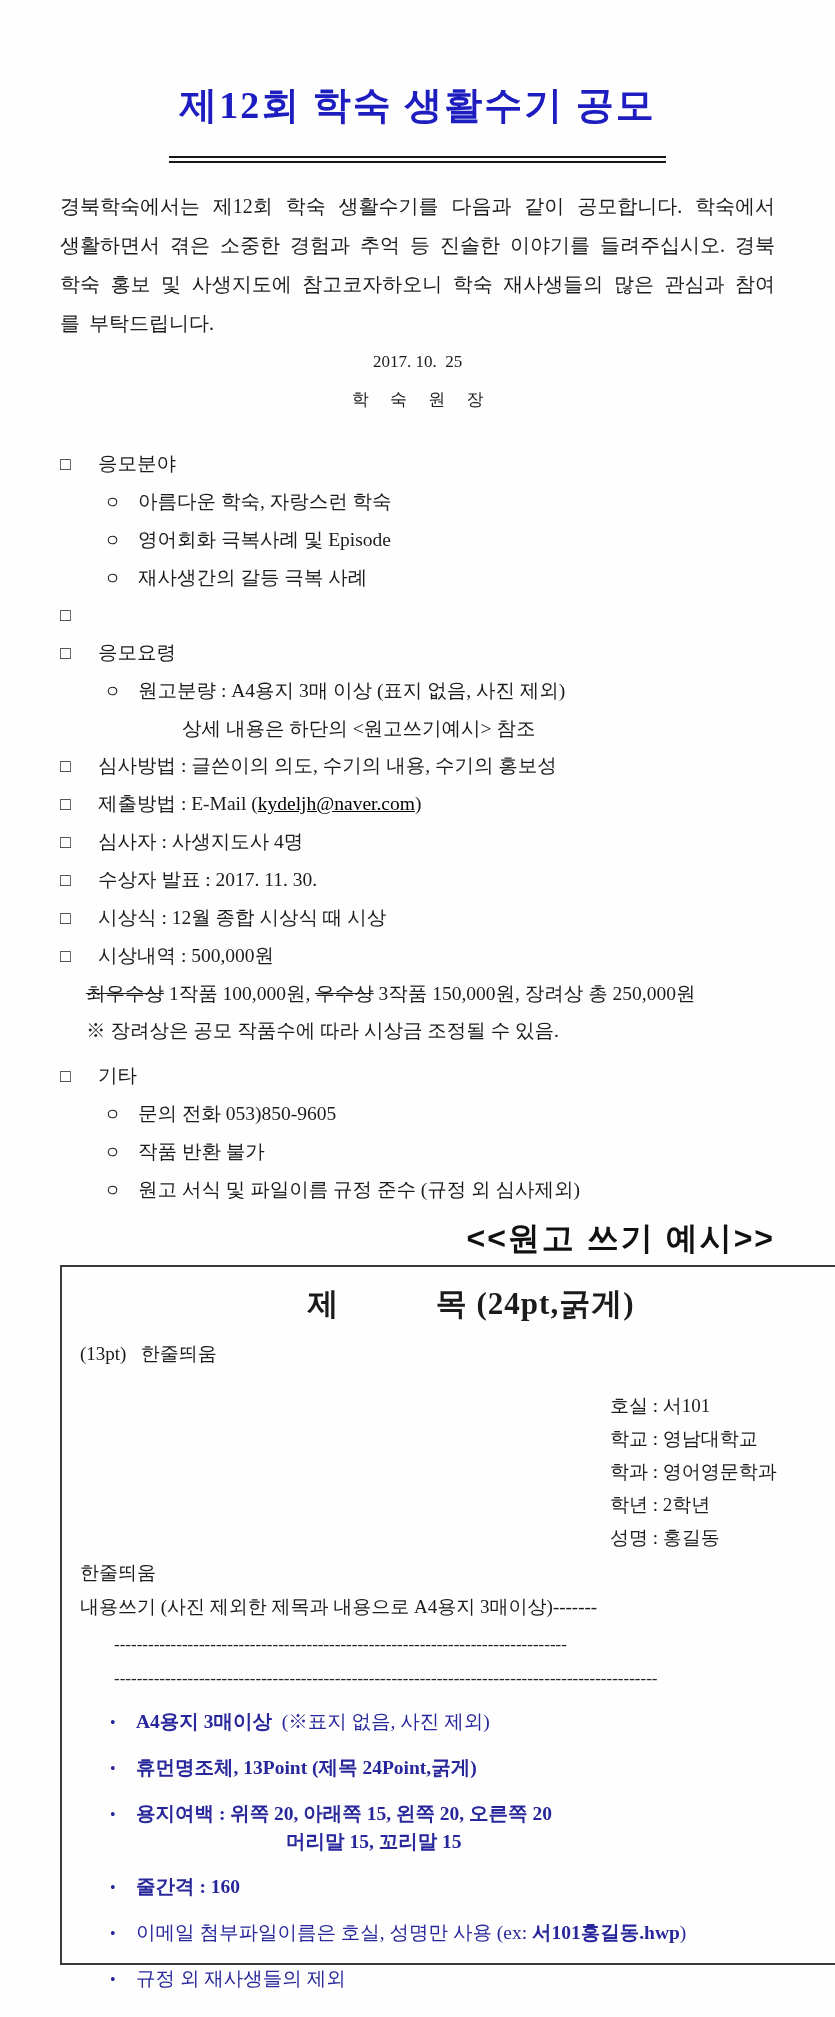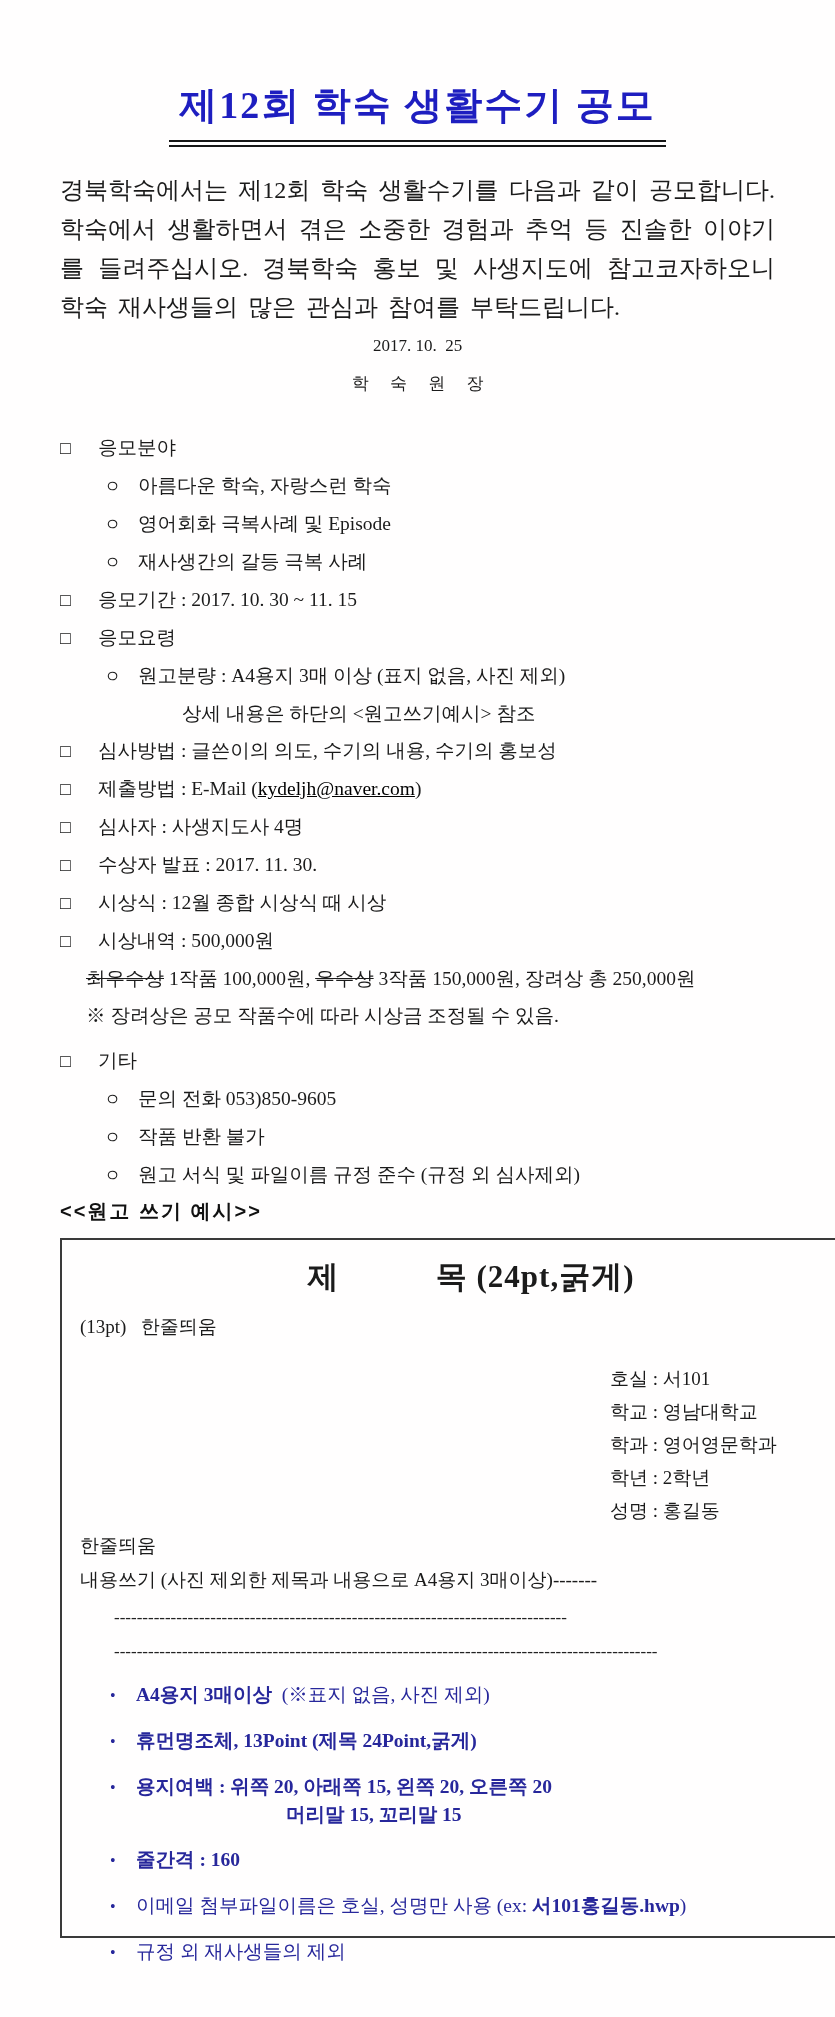--- a/index.html
+++ b/index.html
@@ -14,51 +14,51 @@
     padding:0 60px;
   }
   .pre{white-space:pre;}
 
   
   .title-wrap{padding-top:80px;text-align:center;}
   .doc-title{
     display:inline-block;
     font-size:38px;font-weight:bold;letter-spacing:2px;
     color:#1e1ec0;
-    padding:0 10px 9px 10px;
+    padding:0 10px 25px 10px;
     border-bottom:7px double #161616;
   }
 
   
   .intro{
     margin-top:24px;
-    font-size:24px;line-height:39px;
+    font-size:20px;line-height:39px;
     text-align:justify;
     word-spacing:4px;
   }
   .center-line{text-align:center;font-size:17px;line-height:38px;}
 
   
   .list{margin-top:26px;font-size:19.5px;}
   .row{display:flex;align-items:baseline;line-height:37px;}
   .row .glyph{width:38px;flex:0 0 38px;font-size:18px;}
   .row.sub{margin-left:44px;}
   .row.sub .glyph{width:34px;flex:0 0 34px;font-size:17px;}
   .row.cont{margin-left:122px;}
   .row.detail{margin-left:26px;}
   .row.note{margin-left:26px;}
   .row.gap-top{margin-top:8px;}
   .email-link{color:#000000;text-decoration:underline;cursor:pointer;}
   .strike{text-decoration:line-through;text-align:right;}
 
   
   .example-heading{
-    text-align:left;
+    margin-top:12px;text-align:right;
     font-family:"Liberation Sans","DejaVu Sans",sans-serif;
-    font-weight:800;font-size:20px;letter-spacing:2px;color:#111;
+    font-weight:800;font-size:32px;letter-spacing:2px;color:#111;
     line-height:34px;
   }
 
   
   .example-box{
     margin-top:10px;margin-right:18px;
     box-sizing:border-box;
     width:822px;height:700px;
     border:2px solid #3a3a3a;
     padding:14px 18px 0 18px;
@@ -110,21 +110,20 @@
       <span class="glyph">ㅇ</span>
       <span>영어회화 극복사례 및 Episode</span>
     </div>
     <div class="row sub">
       <span class="glyph">ㅇ</span>
       <span>재사생간의 갈등 극복 사례</span>
     </div>
 
     <div class="row">
       <span class="glyph">□</span>
-      <span>응모기간 : 2017. 10. 30 ~ 11. 15</span>
     </div>
 
     <div class="row">
       <span class="glyph">□</span>
       <span>응모요령</span>
     </div>
     <div class="row sub">
       <span class="glyph">ㅇ</span>
       <span>원고분량 : A4용지 3매 이상 (표지 없음, 사진 제외)</span>
     </div>

